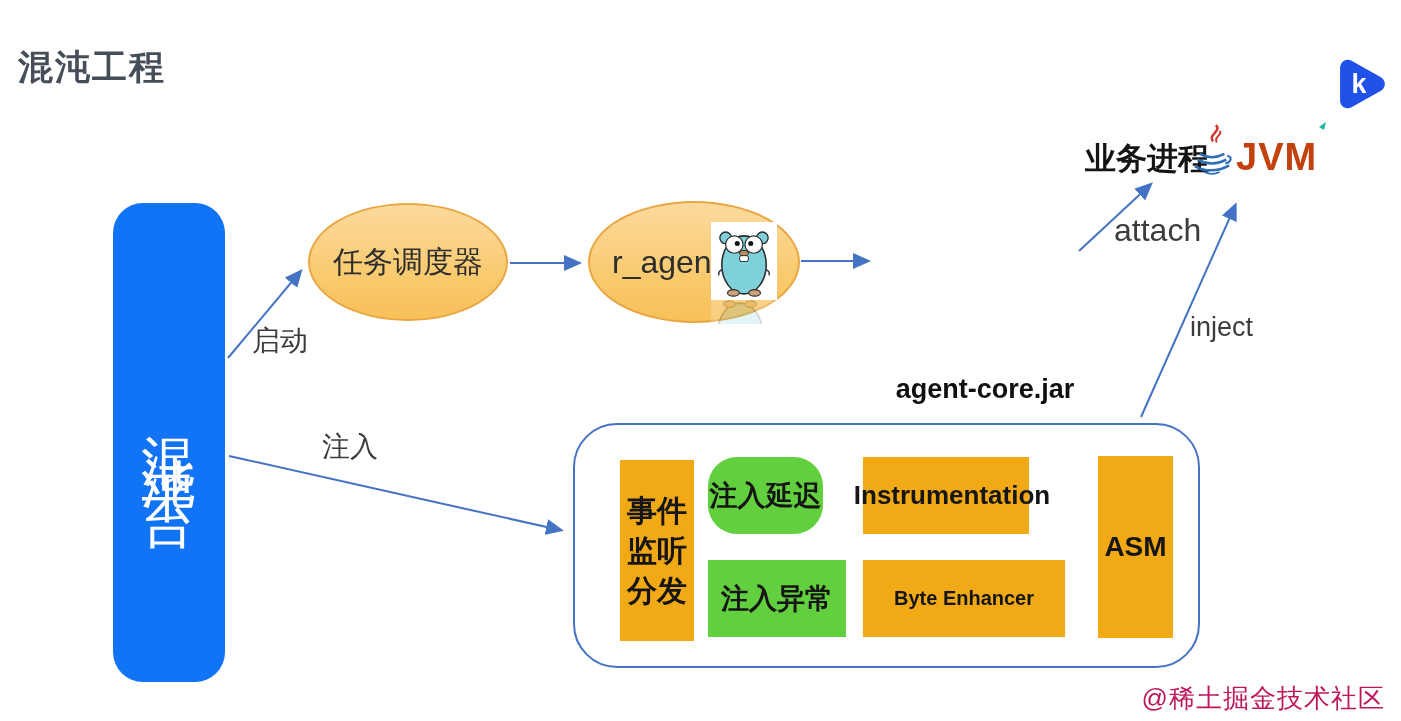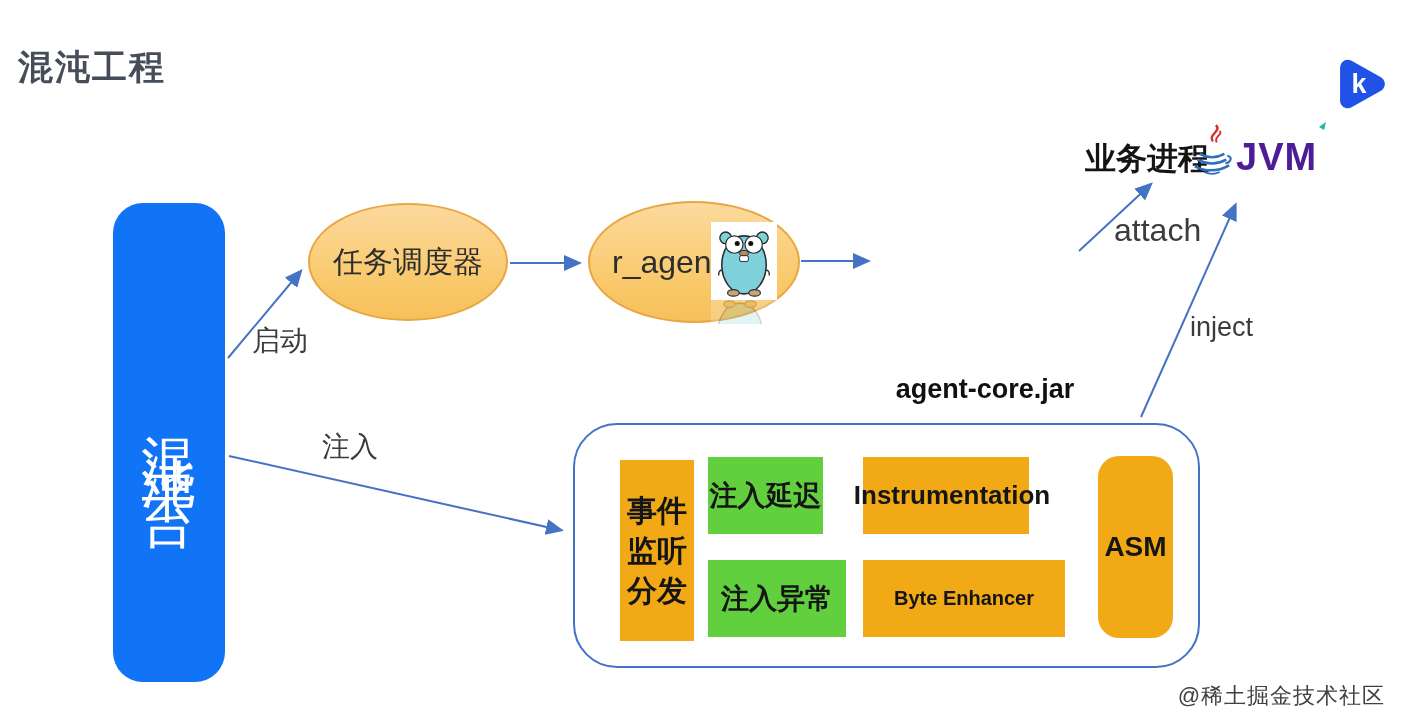--- a/index.html
+++ b/index.html
@@ -33,50 +33,50 @@
                 background:#ffffff; display:flex; align-items:center; justify-content:center; }
   .gopher-reflect { position:absolute; left:711px; top:300px; width:66px; height:24px;
                     overflow:hidden; opacity:0.22; background:#fff; }
   .gopher-reflect svg { transform:scaleY(-1); }
 
   
   .proc-label { position:absolute; left:1085px; top:138px; font-size:31px; font-weight:bold;
                 color:#141414; }
   .java-logo { position:absolute; left:1191px; top:124px; width:42px; height:54px; }
   .jvm-label { position:absolute; left:1236px; top:136px; font-size:38px; font-weight:bold;
-               color:#4c1d95; letter-spacing:1px; }
+               color:#c2410c; letter-spacing:1px; }
 
   
   .kwai-logo { position:absolute; left:1326px; top:52px; width:64px; height:64px; }
   .cursor-mark { position:absolute; left:1318px; top:117px; width:10px; height:10px; }
 
   
   .core-title { position:absolute; left:850px; top:374px; width:270px; text-align:center;
                 font-size:27px; font-weight:bold; color:#101010; }
   .core-box { position:absolute; left:573px; top:423px; width:627px; height:245px;
               background:#ffffff; border:2px solid #4472c4; border-radius:44px; }
   .module { position:absolute; display:flex; align-items:center; justify-content:center;
             font-weight:bold; color:#151515; text-align:center; }
   .module.orange { background:#f2a916; }
   .module.green  { background:#61cf3e; }
   .mod-event { left:600px; top:460px; width:74px;  height:181px; font-size:30px; line-height:40px;margin-left:20px; }
-  .mod-delay { left:708px; top:457px; width:115px; height:77px;  font-size:28px; }
+  .mod-delay { left:708px; top:457px; width:115px; height:77px;  font-size:28px;border-radius:29px; }
   .mod-error { left:708px; top:560px; width:138px; height:77px;  font-size:28px; }
   .mod-instr { left:863px; top:457px; width:166px; height:77px;  font-size:26px;padding-left:12px; }
   .mod-byte  { left:863px; top:560px; width:202px; height:77px;  font-size:20px; }
-  .mod-asm   { left:1098px; top:456px; width:75px; height:182px; font-size:28px;border-radius:21px; }
+  .mod-asm   { left:1098px; top:456px; width:75px; height:182px; font-size:28px; }
 
   
   .edge-label { position:absolute; color:#3c3c3c; font-size:28px; }
   .lbl-start  { left:252px;  top:322px; }
   .lbl-inject-cn { left:322px; top:428px; }
   .lbl-attach { left:1114px; top:212px; font-size:32px; }
   .lbl-inject-en { left:1190px; top:312px; font-size:27px; }
 
-  .watermark { position:absolute; right:16px; top:681px; font-size:22px; color:#404040;
+  .watermark { position:absolute; right:16px; top:681px; font-size:26px; color:#be185d;
                letter-spacing:1px; }
 
   svg.arrows { position:absolute; left:0; top:0; pointer-events:none; }
 </style>
 </head>
 <body>
 
 <div id="stage">
 
   <div class="page-title">混沌工程</div>

